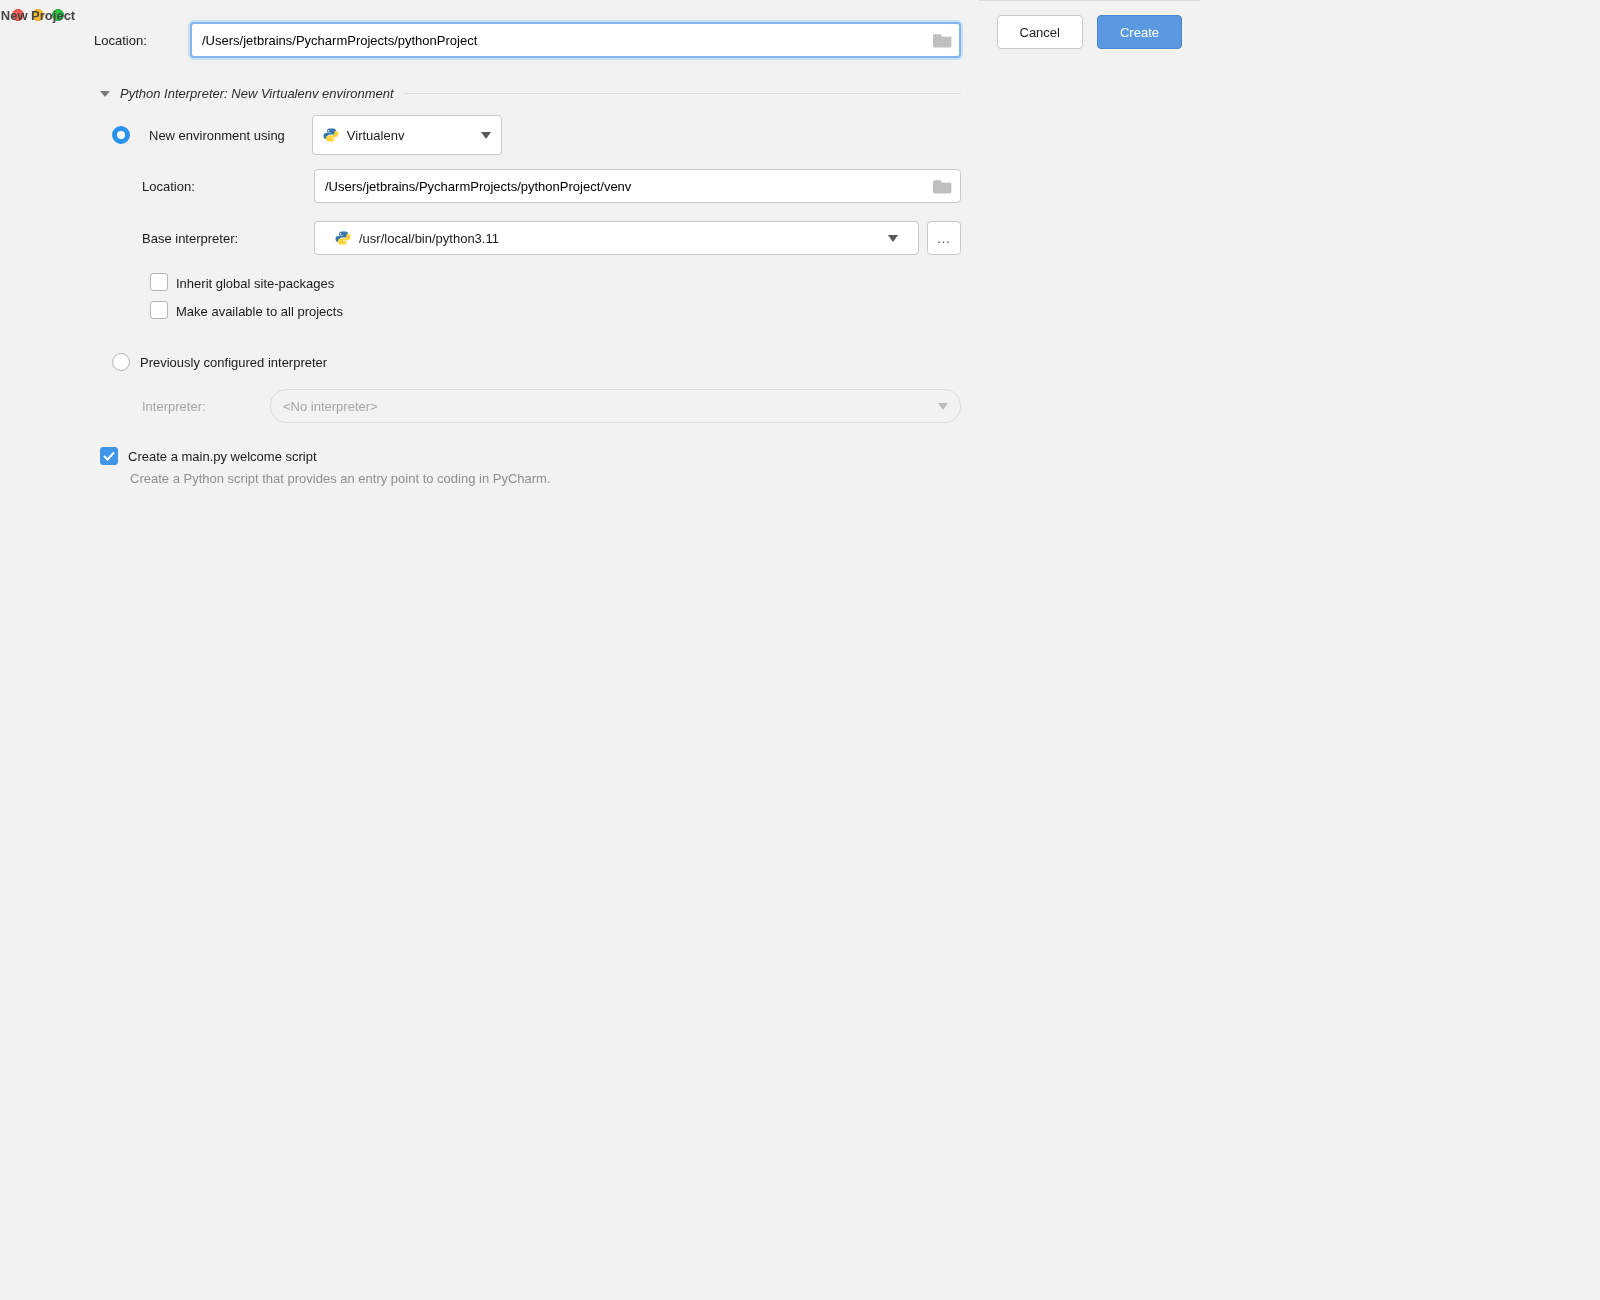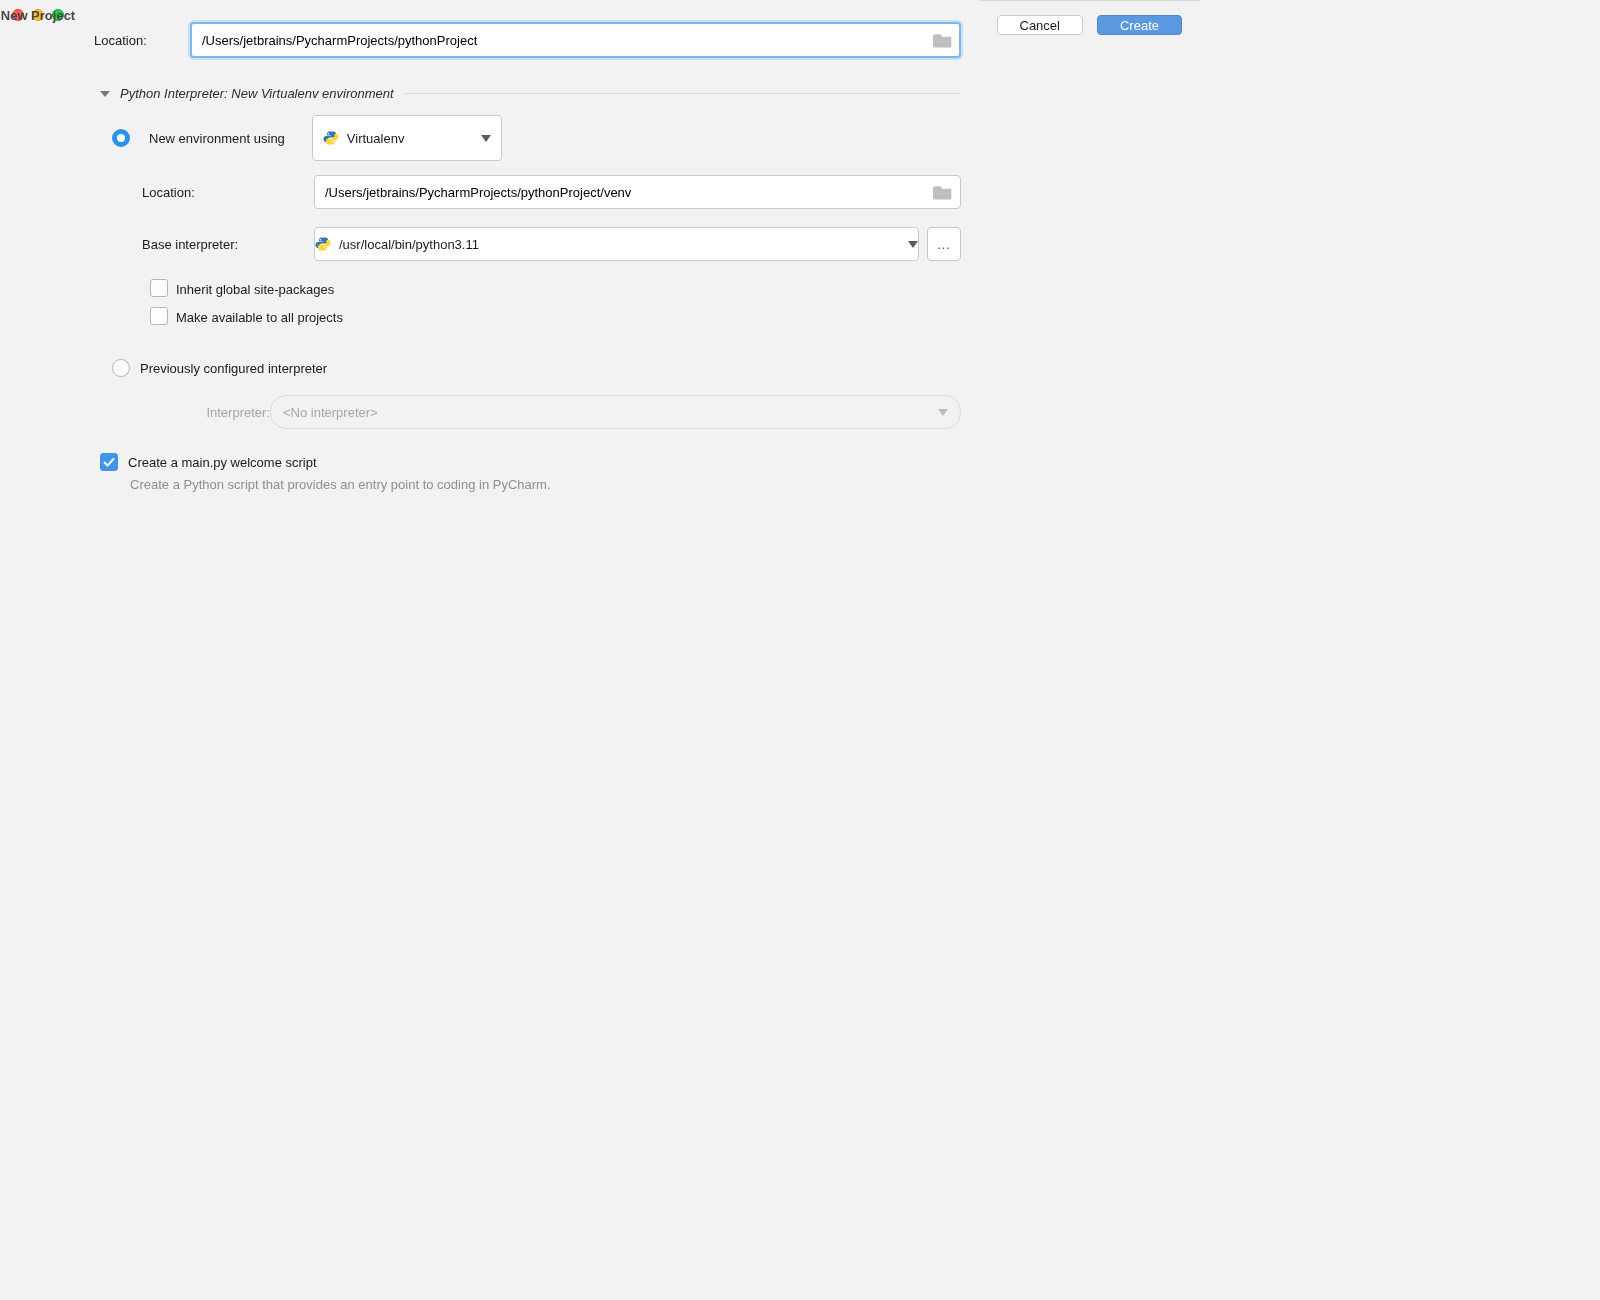--- a/index.html
+++ b/index.html
@@ -38,34 +38,34 @@
   .hr { flex: 1; height: 1px; background: #dcdcdc; }
 
   .radio-row { display: flex; align-items: center; gap: 19px; margin-left: 18px; }
   .radio {
     width: 18px; height: 18px; border-radius: 50%; border: 1.5px solid #b5b5b5;
     display: inline-flex; align-items: center; justify-content: center; background: #fff;
   }
   .radio.selected { border: 5px solid #2a92ec; }
 
   .env-dd {
-    display: inline-flex; align-items: center; height: 46px; padding: 0 10px;
+    display: inline-flex; align-items: center; height: 40px; padding: 0 10px;
     border: 1px solid #c9c9c9; border-radius: 4px; background: #fff; gap: 8px;
     margin-left: 8px; min-width: 190px;
   }
   .dd-text { font-size: 13px; flex: 1; }
   .dd-arrow { width: 0; height: 0; border-left: 5px solid transparent; border-right: 5px solid transparent; border-top: 7px solid #5a5a5a; }
 
   .sub-block { margin-left: 48px; margin-top: 14px; }
   .field-row { display: flex; align-items: center; margin-bottom: 18px; }
   .field-label { width: 172px; font-size: 13px; }
   .field-input { flex: 1; position: relative; }
   .field-input input.tf { height: 34px; }
   .base-dd {
-    display: flex; align-items: center; height: 34px; padding: 0 0;
+    display: flex; align-items: center; height: 34px; padding: 0 20px;
     border: 1px solid #c9c9c9; border-radius: 4px; background: #fff; gap: 8px;
   }
   .base-dd .txt { flex: 1; font-size: 13px; }
   .ellips-btn {
     width: 34px; height: 34px; margin-left: 8px;
     border: 1px solid #c9c9c9; border-radius: 4px; background: #fff;
     display: flex; align-items: center; justify-content: center; font-size: 14px; color: #555;
   }
 
   .check-row { display: flex; align-items: flex-end; gap: 8px; margin-left: 56px; margin-bottom: 10px; font-size: 13px; }
@@ -84,21 +84,21 @@
     flex: 1; height: 34px; padding: 0 12px; border: 1px solid #dcdcdc; border-radius: 16px;
     background: #f2f2f2; display: flex; align-items: center; color: #a6a6a6; font-size: 13px;
   }
   .interp-dd .dd-arrow { border-top-color: #bcbcbc; }
 
   .welcome-block { margin-top: 24px; margin-left: 6px; }
   .welcome-row { display: flex; align-items: center; gap: 10px; }
   .welcome-desc { margin-left: 30px; margin-top: 6px; font-size: 13px; color: #8f8f8f; }
 
   .footer { display: flex; justify-content: flex-end; gap: 14px; padding: 14px 18px; border-top: 1px solid #dcdcdc; }
-  .btn { height: 20px; padding: 0 22px; border-radius: 4px; font-size: 13px; cursor: pointer; display: flex; align-items: center; }
+  .btn { height: 34px; padding: 0 22px; border-radius: 4px; font-size: 13px; cursor: pointer; display: flex; align-items: center; }
   .btn-cancel { background: #fff; border: 1px solid #c9c9c9; color: #222; }
   .btn-create { background: #5a99e0; border: 1px solid #4b88cd; color: #fff; }
 
   .py-icon { width: 16px; height: 16px; display: inline-block; }
 </style>
 </head>
 <body>
 
 <div class="window">
   <div class="titlebar">
@@ -179,21 +179,21 @@
       <span class="chk"></span>
       <span>Make available to all projects</span>
     </div>
 
     <div class="prev-row">
       <span class="radio"></span>
       <span>Previously configured interpreter</span>
     </div>
 
     <div class="prev-sub">
-      <div class="field-label" style="width:128px;text-align:right;">Interpreter:</div>
+      <div class="field-label" style="width:128px;">Interpreter:</div>
       <div class="interp-dd">
         <span style="flex:1;">&lt;No interpreter&gt;</span>
         <span class="dd-arrow"></span>
       </div>
     </div>
 
     <div class="welcome-block">
       <div class="welcome-row">
         <span class="chk checked">
           <svg width="12" height="10" viewBox="0 0 12 10" fill="none" stroke-width="2">

